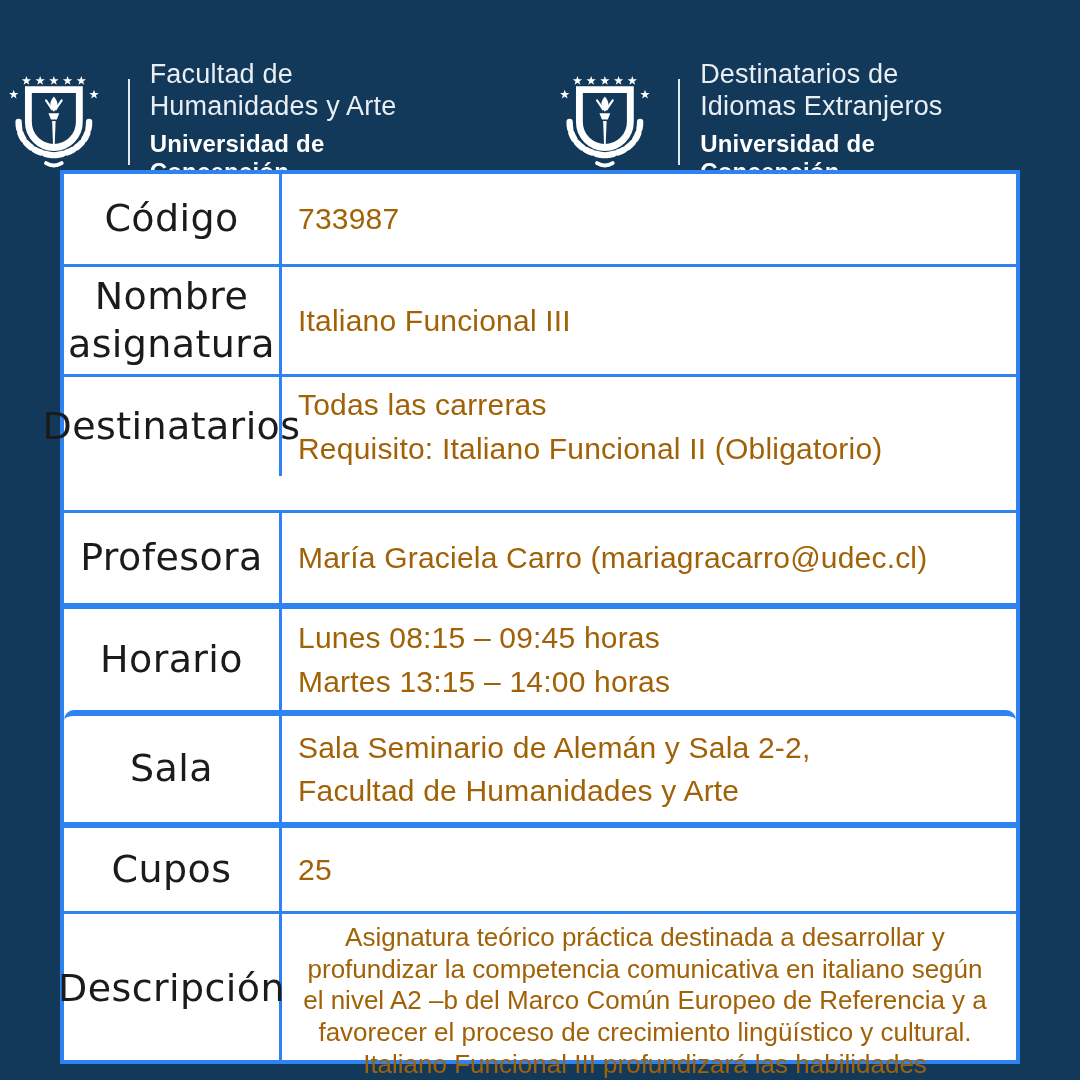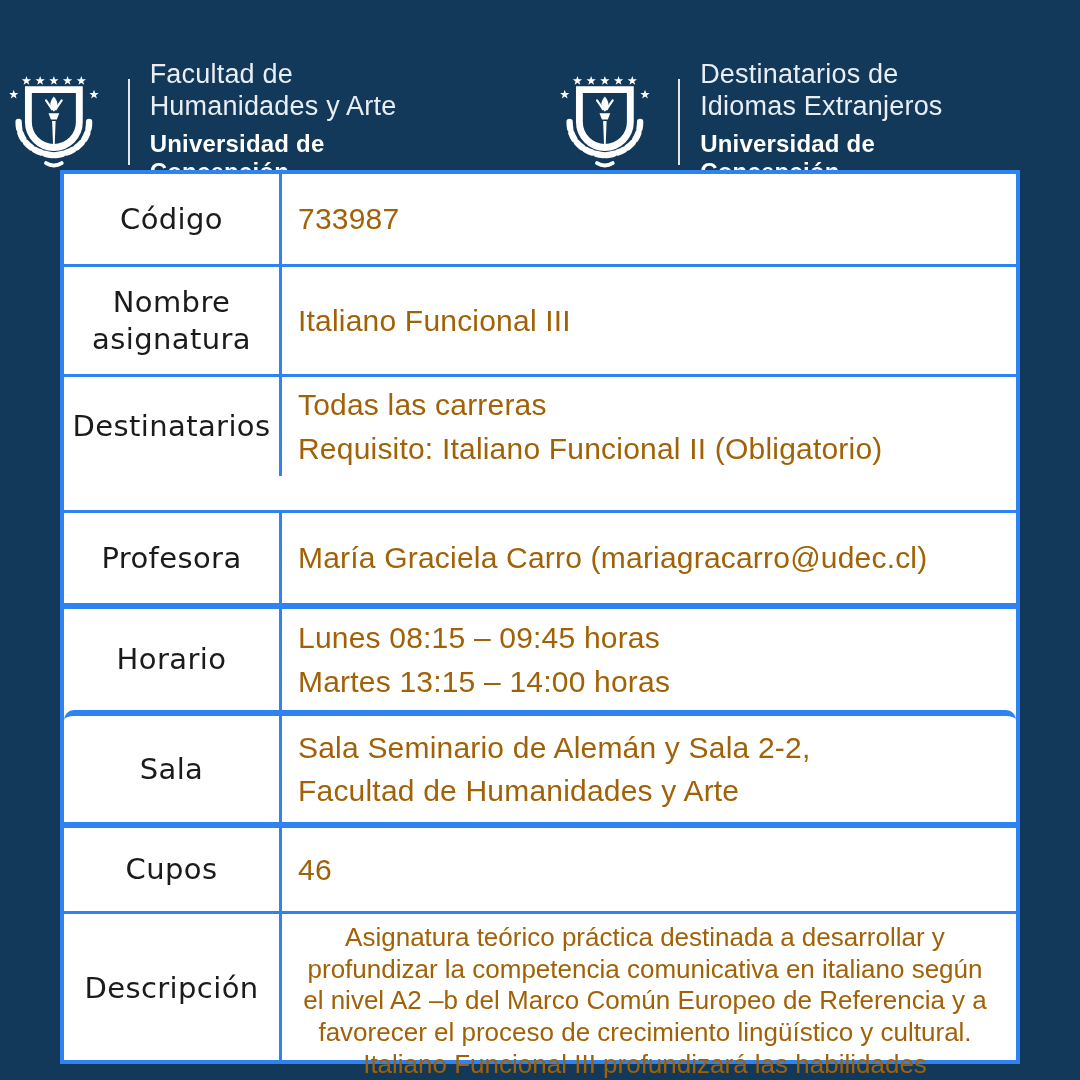--- a/index.html
+++ b/index.html
@@ -37,21 +37,21 @@
   }
   .row{display:flex;box-sizing:border-box;}
   .row + .row{border-top:3px solid #2E82F2;}
   .row.sep-thick{border-top-width:6px;}
   .cell-label{
     width:218px;flex:0 0 218px;box-sizing:border-box;
     border-right:3px solid #2E82F2;
     display:flex;align-items:center;justify-content:center;
     text-align:center;
     font-family:"DejaVu Sans", sans-serif;
-    font-size:29px;color:#1B1B1B;letter-spacing:.4px;
+    font-size:38px;color:#1B1B1B;letter-spacing:.4px;
     padding:4px 6px;line-height:1.25;
   }
   .cell-value{
     flex:1;display:flex;flex-direction:column;justify-content:center;
     padding:10px 24px 10px 16px;
     font-size:30px;color:#a16207;letter-spacing:.2px;
   }
   .vline{line-height:1.45;}
   .r-codigo{min-height:90px;}
   .r-nombre{min-height:110px;}
@@ -163,21 +163,21 @@
     <div class="cell-label">Sala</div>
     <div class="cell-value">
       <div class="vline">Sala Seminario de Alemán y Sala 2-2,</div>
       <div class="vline">Facultad de Humanidades y Arte</div>
     </div>
   </div>
 
   <div class="row r-cupos sep-thick">
     <div class="cell-label">Cupos</div>
     <div class="cell-value">
-      <div class="vline">46</div>
+      <div class="vline">25</div>
     </div>
   </div>
 
   <div class="row r-descripcion">
     <div class="cell-label">Descripción</div>
     <div class="cell-value">
       <div class="vline">Asignatura teórico práctica destinada a desarrollar y profundizar la competencia comunicativa en italiano según el nivel A2 –b del Marco Común Europeo de Referencia y a favorecer el proceso de crecimiento lingüístico y cultural. Italiano Funcional III profundizará las habilidades lingüísticas adquiridas en el funcional I y II</div>
     </div>
   </div>
 

